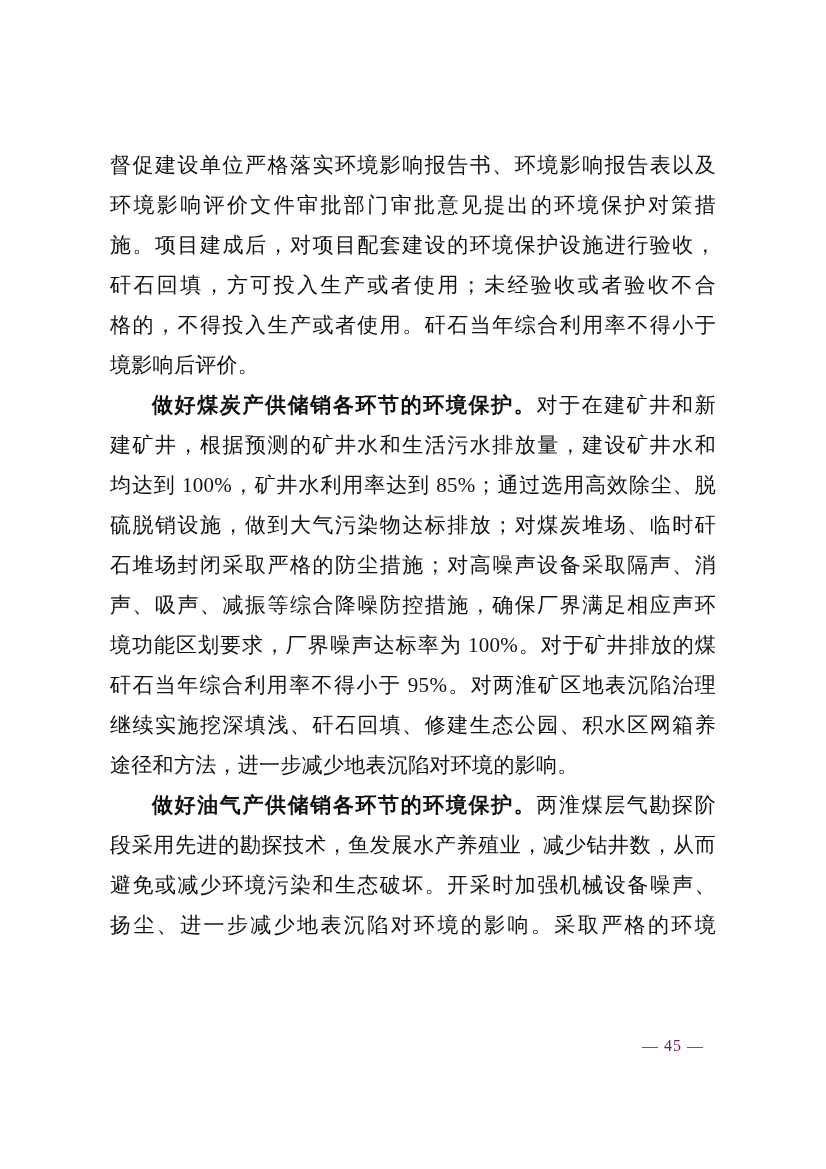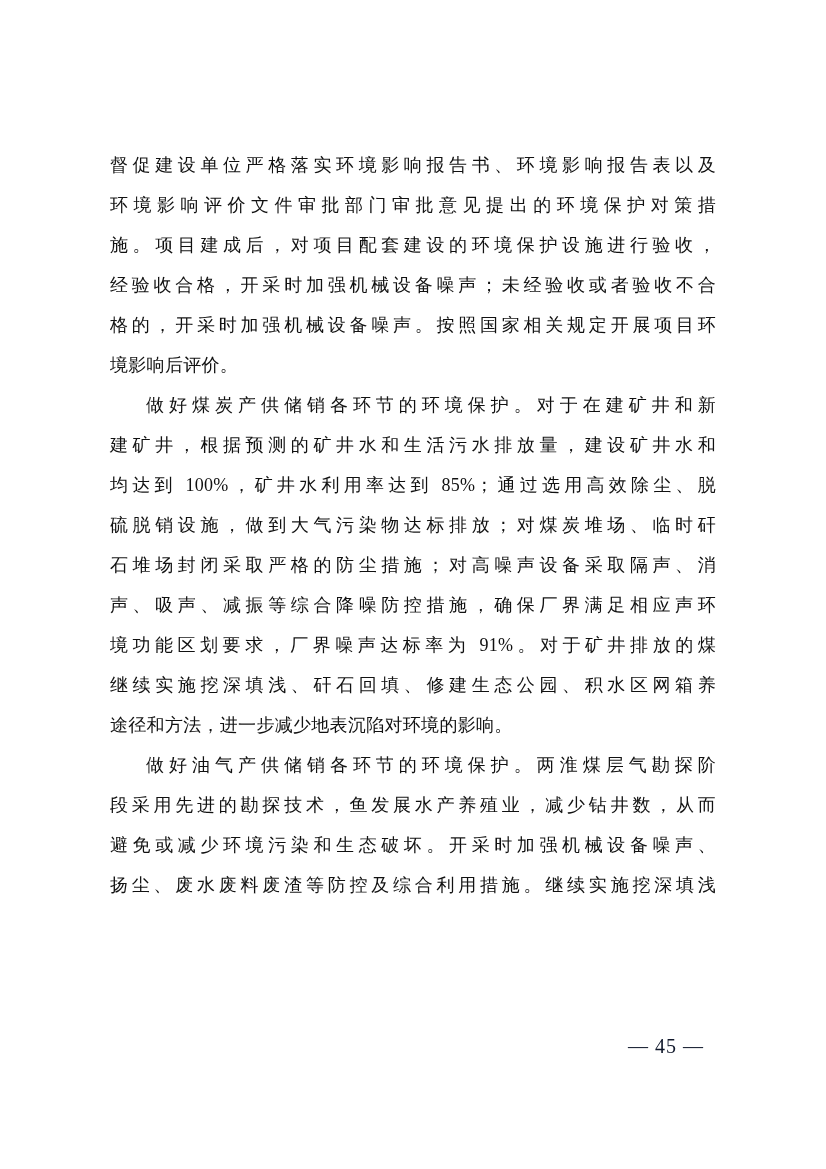--- a/index.html
+++ b/index.html
@@ -18,80 +18,81 @@
   }
   .text-block {
     position: absolute;
     left: 110px;
     top: 145px;
     width: 606px;
   }
   .line {
     height: 40px;
     line-height: 40px;
-    font-size: 18px;
+    font-size: 21px;
     letter-spacing: 0.3px;
     text-align: justify;
     text-align-last: justify;
     text-justify: distribute;
     white-space: nowrap;
     overflow: visible;
   }
   .line.no-justify {
     text-align: right;
     text-align-last: left;
   }
   .line.indent {
     text-indent: 2em;
   }
   .bold-lead {
-    font-weight: 400;
+    font-weight: 700;
   }
   .page-footer {
     position: absolute;
     top: 1033px;
     right: 122px;
-    font-size: 20px;
+    font-size: 16px;
     line-height: 26px;
     letter-spacing: 1px;
-    color: #0f172a;
+    color: #701a75;
   }
 </style>
 </head>
 <body>
 
 <div class="page">
   <main class="text-block">
 
     <section>
       <div class="line">督促建设单位严格落实环境影响报告书、环境影响报告表以及</div>
       <div class="line">环境影响评价文件审批部门审批意见提出的环境保护对策措</div>
       <div class="line">施。项目建成后，对项目配套建设的环境保护设施进行验收，</div>
-      <div class="line">经验收合格，开采时加强机械设备噪声；未经验收或者验收不合</div>
-      <div class="line">格的，开采时加强机械设备噪声。按照国家相关规定开展项目环</div>
+      <div class="line">矸石回填，方可投入生产或者使用；未经验收或者验收不合</div>
+      <div class="line">格的，不得投入生产或者使用。矸石当年综合利用率不得小于</div>
       <div class="line no-justify">境影响后评价。</div>
     </section>
 
     <section>
       <div class="line indent"><span class="bold-lead">做好煤炭产供储销各环节的环境保护。</span><span>对于在建矿井和新</span></div>
       <div class="line">建矿井，根据预测的矿井水和生活污水排放量，建设矿井水和</div>
       <div class="line">均达到 100%，矿井水利用率达到 85%；通过选用高效除尘、脱</div>
       <div class="line">硫脱销设施，做到大气污染物达标排放；对煤炭堆场、临时矸</div>
       <div class="line">石堆场封闭采取严格的防尘措施；对高噪声设备采取隔声、消</div>
       <div class="line">声、吸声、减振等综合降噪防控措施，确保厂界满足相应声环</div>
-      <div class="line">境功能区划要求，厂界噪声达标率为 91%。对于矿井排放的煤</div>
+      <div class="line">境功能区划要求，厂界噪声达标率为 100%。对于矿井排放的煤</div>
+      <div class="line">矸石当年综合利用率不得小于 95%。对两淮矿区地表沉陷治理</div>
       <div class="line">继续实施挖深填浅、矸石回填、修建生态公园、积水区网箱养</div>
       <div class="line no-justify">途径和方法，进一步减少地表沉陷对环境的影响。</div>
     </section>
 
     <section>
       <div class="line indent"><span class="bold-lead">做好油气产供储销各环节的环境保护。</span><span>两淮煤层气勘探阶</span></div>
       <div class="line">段采用先进的勘探技术，鱼发展水产养殖业，减少钻井数，从而</div>
       <div class="line">避免或减少环境污染和生态破坏。开采时加强机械设备噪声、</div>
-      <div class="line">扬尘、废水废料废渣等防控及综合利用措施。继续实施挖深填浅</div>
+      <div class="line">扬尘、进一步减少地表沉陷对环境的影响。采取严格的环境</div>
     </section>
 
   </main>
 
   <footer class="page-footer">
     <span>— 45 —</span>
   </footer>
 </div>
 
 </body></html>

